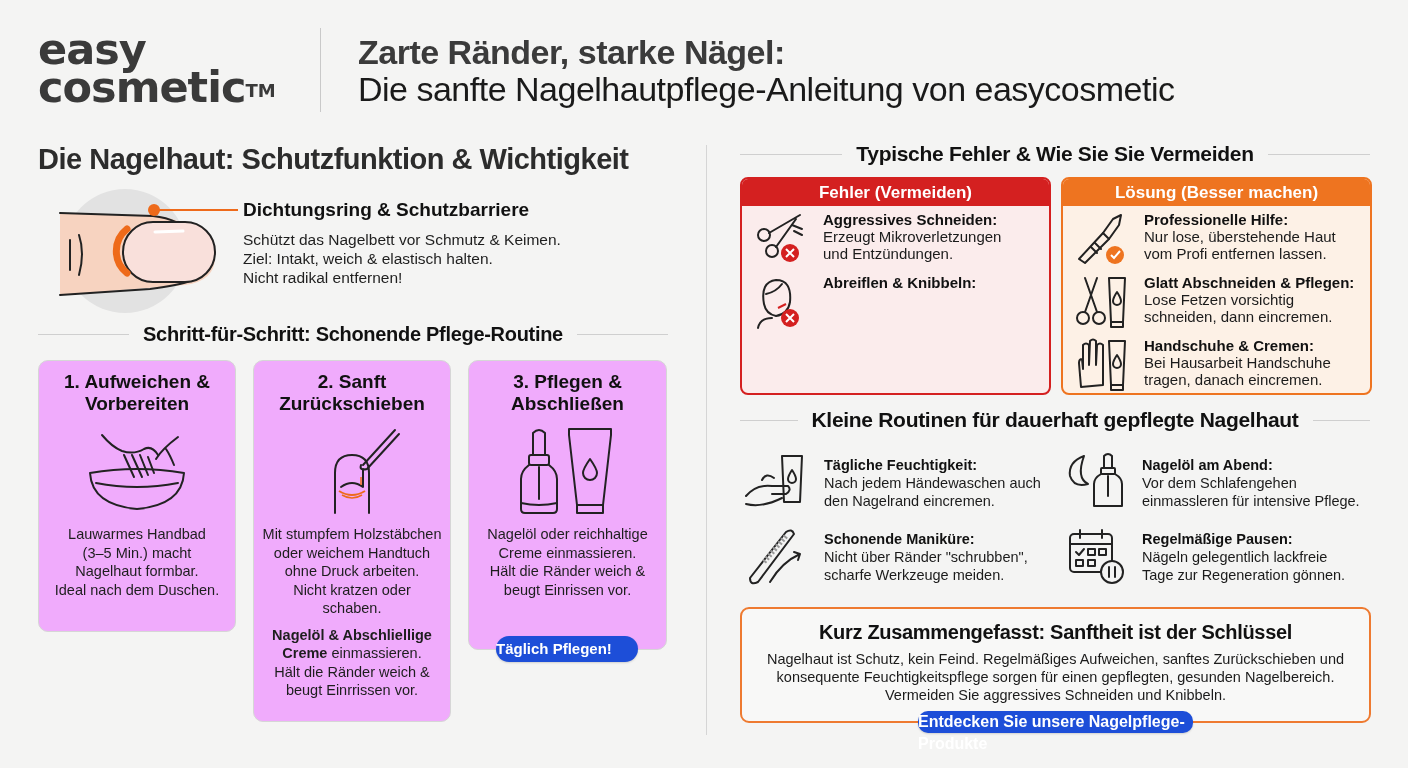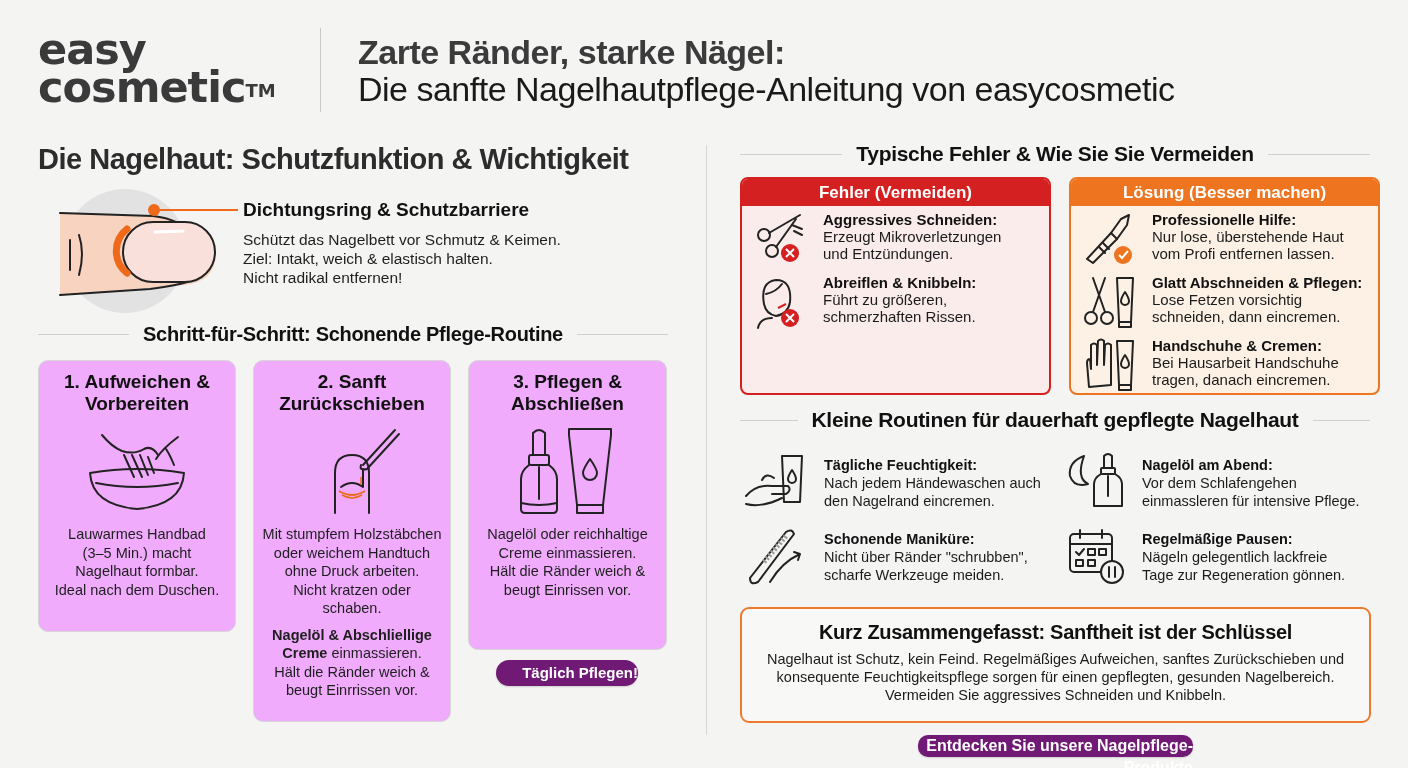--- a/index.html
+++ b/index.html
@@ -36,31 +36,31 @@
     position: absolute; background: #f0abfc; border: 1.5px solid #d6d6d6; border-radius: 10px;
     text-align: center;
   }
   .step-card .st { font-weight: bold; font-size: 19px; line-height: 22px; margin-top: 10px; color: #111; }
   .step-card .icon { margin: 10px auto 0; display: block; }
   .step-card .desc { font-size: 14.5px; line-height: 18.5px; color: #1e1e1e; padding: 0 8px; }
   .card1 { left: 38px; top: 360px; width: 198px; height: 272px; }
   .card2 { left: 253px; top: 360px; width: 198px; height: 362px; }
   .card3 { left: 468px; top: 360px; width: 199px; height: 290px; }
   .pill {
-    position: absolute; background: #701a75; color: #fff; font-weight: bold; border-radius: 14px;
-    text-align: right; box-shadow: 0 1px 2px rgba(0,0,0,0.15); margin-top: 24px;
+    position: absolute; background: #1d4ed8; color: #fff; font-weight: bold; border-radius: 14px;
+    text-align: left; box-shadow: 0 1px 2px rgba(0,0,0,0.15);
   }
   .pill-daily { left: 496px; top: 636px; width: 142px; height: 26px; line-height: 26px; font-size: 15px; }
 
   
   .mistakes-head { left: 740px; top: 142px; width: 630px; }
   .mistakes-head .txt { font-size: 21px; }
   .panel { position: absolute; border-radius: 8px; overflow: hidden; }
   .panel-err { left: 740px; top: 177px; width: 311px; height: 218px; border: 2px solid #d42020; background: #fbecec; }
-  .panel-sol { left: 1061px; top: 177px; width: 311px; height: 218px; border: 2px solid #ee7420; background: #fdf1e6; margin-left: 8px; }
+  .panel-sol { left: 1061px; top: 177px; width: 311px; height: 218px; border: 2px solid #ee7420; background: #fdf1e6; }
   .panel .ph { height: 27px; line-height: 27px; text-align: center; color: #fff; font-size: 17px; font-weight: bold; }
   .panel-err .ph { background: #d42020; }
   .panel-sol .ph { background: #ee7420; }
   .pitem { position: relative; height: 60px; margin-top: 3px; }
   .pitem .pic { position: absolute; left: 10px; top: 2px; width: 60px; height: 56px; }
   .pitem .pt { position: absolute; left: 81px; top: 2px; font-weight: bold; font-size: 15px; line-height: 17px; color: #111; }
   .pitem .pd { position: absolute; left: 81px; top: 19px; font-size: 15px; line-height: 17px; color: #1b1b1b; }
 
   .routine-head { left: 740px; top: 408px; width: 630px; }
   .routine-head .txt { font-size: 21px; }
@@ -216,24 +216,20 @@
   <div class="pitem">
     <svg class="pic" viewBox="0 0 60 56">
       <path class="stroke" d="M12 30 Q8 8 24 6 Q40 6 38 28 Q36 40 24 42 Q14 40 12 30 Z"></path>
       <path class="stroke" d="M14 20 Q24 18 30 10"></path>
       <path class="stroke" d="M6 54 Q8 44 20 44 M32 44 Q40 46 42 50"></path>
       <path d="M26 34 L34 30" stroke="#d42020" stroke-width="2"></path>
       <circle cx="38" cy="44" r="9" fill="#d42020"></circle>
       <path d="M34 40 L42 48 M42 40 L34 48" stroke="#fff" stroke-width="2"></path>
     </svg>
     <div class="pt">Abreiflen &amp; Knibbeln:</div>
-    <div class="pd">
-      <div>Führt zu größeren,</div>
-      <div>schmerzhaften Rissen.</div>
-    </div>
   </div>
 </div>
 
 <div class="panel panel-sol">
   <div class="ph">Lösung (Besser machen)</div>
   <div class="pitem">
     <svg class="pic" viewBox="0 0 60 56">
       <path class="stroke" d="M6 48 L30 22 L36 28 L12 52 Z"></path>
       <path class="stroke" d="M30 22 L40 8 L48 4 L46 14 L36 28"></path>
       <path class="stroke" d="M22 32 L28 38 M18 36 L24 42"></path>

